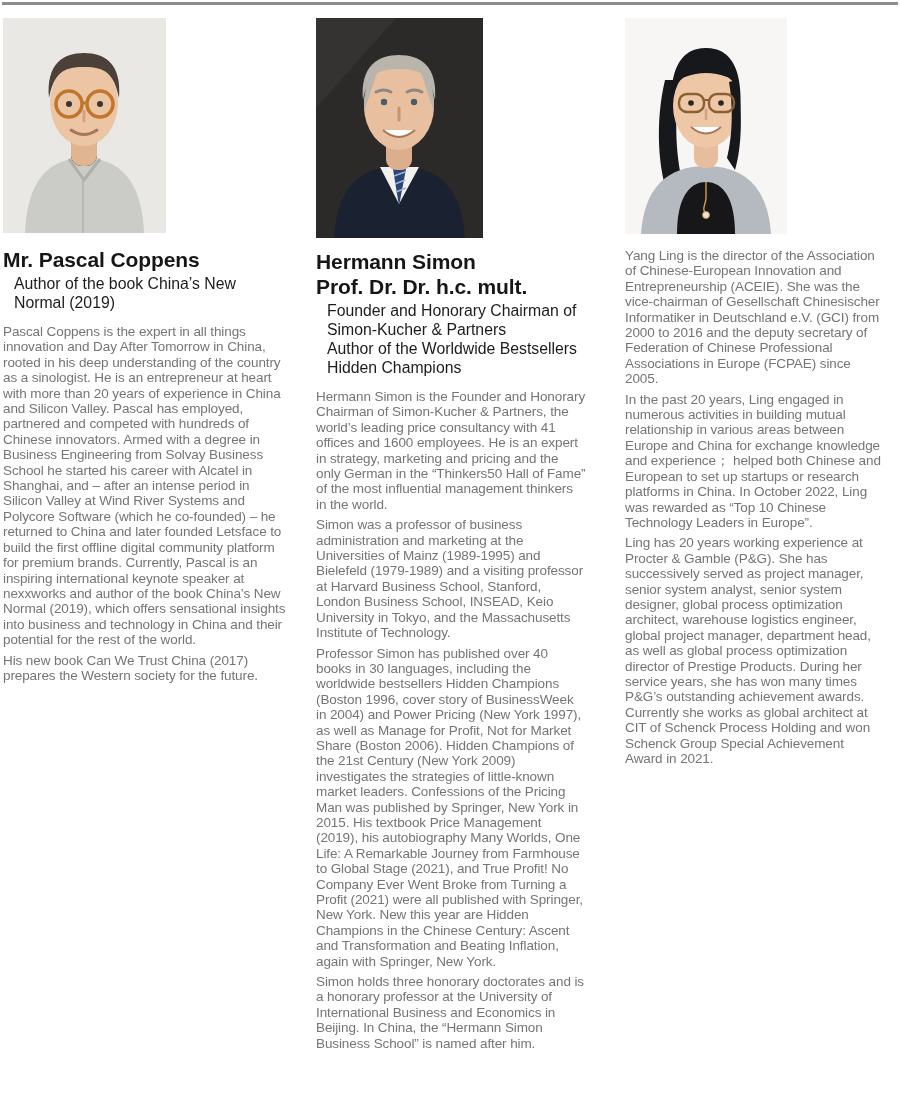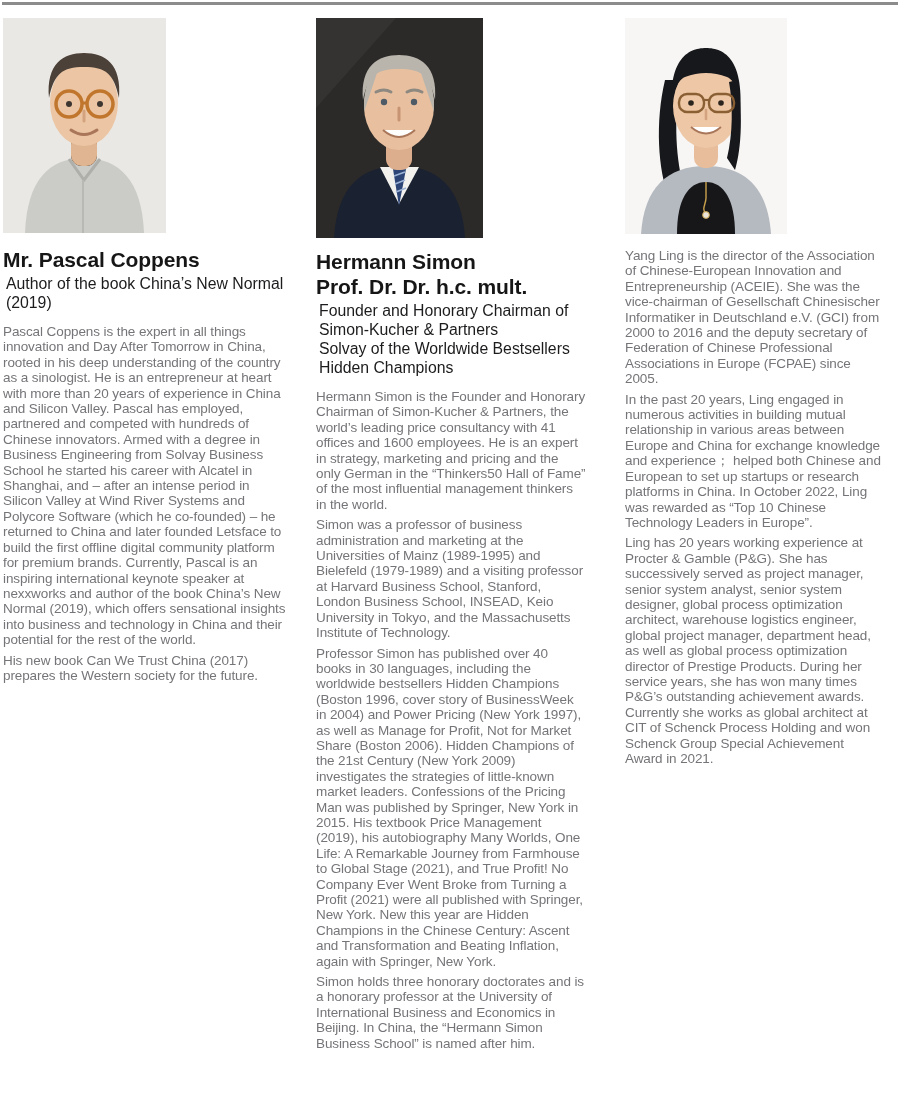--- a/index.html
+++ b/index.html
@@ -29,21 +29,21 @@
   .name {
     margin: 0 0 2px 0;
     font-size: 21px;
     line-height: 25px;
     font-weight: bold;
     color: #161616;
     letter-spacing: -0.1px;
   }
   .name span { display: block; }
 
-  .titles { margin: 0 0 12px 0; padding-left: 3px; }
+  .titles { margin: 0 0 12px 8px; padding-left: 3px; }
   .title-line {
     font-size: 15.8px;
     line-height: 19px;
     color: #1c1c1e;
   }
 
   .bio p {
     margin: 0 0 5px 0;
     font-size: 13.5px;
     line-height: 15.4px;
@@ -111,21 +111,21 @@
           <path d="M83 90 L83 102" stroke="#c79473" stroke-width="3" stroke-linecap="round"></path>
           <path d="M67 112 Q83 126 99 112" fill="#fdfdfb" stroke="#a9765a" stroke-width="2"></path>
         </svg>
       </figure>
       <h2 class="name">
         <span>Hermann Simon</span>
         <span>Prof. Dr. Dr. h.c. mult.</span>
       </h2>
       <div class="titles">
         <div class="title-line">Founder and Honorary Chairman of Simon-Kucher &amp; Partners</div>
-        <div class="title-line">Solvay of the Worldwide Bestsellers Hidden Champions</div>
+        <div class="title-line">Author of the Worldwide Bestsellers Hidden Champions</div>
       </div>
       <div class="bio">
         <p>Hermann Simon is the Founder and Honorary Chairman of Simon-Kucher &amp; Partners, the world’s leading price consultancy with 41 offices and 1600 employees. He is an expert in strategy, marketing and pricing and the only German in the “Thinkers50 Hall of Fame” of the most influential management thinkers in the world.</p>
         <p>Simon was a professor of business administration and marketing at the Universities of Mainz (1989-1995) and Bielefeld (1979-1989) and a visiting professor at Harvard Business School, Stanford, London Business School, INSEAD, Keio University in Tokyo, and the Massachusetts Institute of Technology.</p>
         <p>Professor Simon has published over 40 books in 30 languages, including the worldwide bestsellers Hidden Champions (Boston 1996, cover story of BusinessWeek in 2004) and Power Pricing (New York 1997), as well as Manage for Profit, Not for Market Share (Boston 2006). Hidden Champions of the 21st Century (New York 2009) investigates the strategies of little-known market leaders. Confessions of the Pricing Man was published by Springer, New York in 2015. His textbook Price Management (2019), his autobiography Many Worlds, One Life: A Remarkable Journey from Farmhouse to Global Stage (2021), and True Profit! No Company Ever Went Broke from Turning a Profit (2021) were all published with Springer, New York. New this year are Hidden Champions in the Chinese Century: Ascent and Transformation and Beating Inflation, again with Springer, New York.</p>
         <p>Simon holds three honorary doctorates and is a honorary professor at the University of International Business and Economics in Beijing. In China, the “Hermann Simon Business School” is named after him.</p>
       </div>
     </div>
 
     <div class="col col3">

